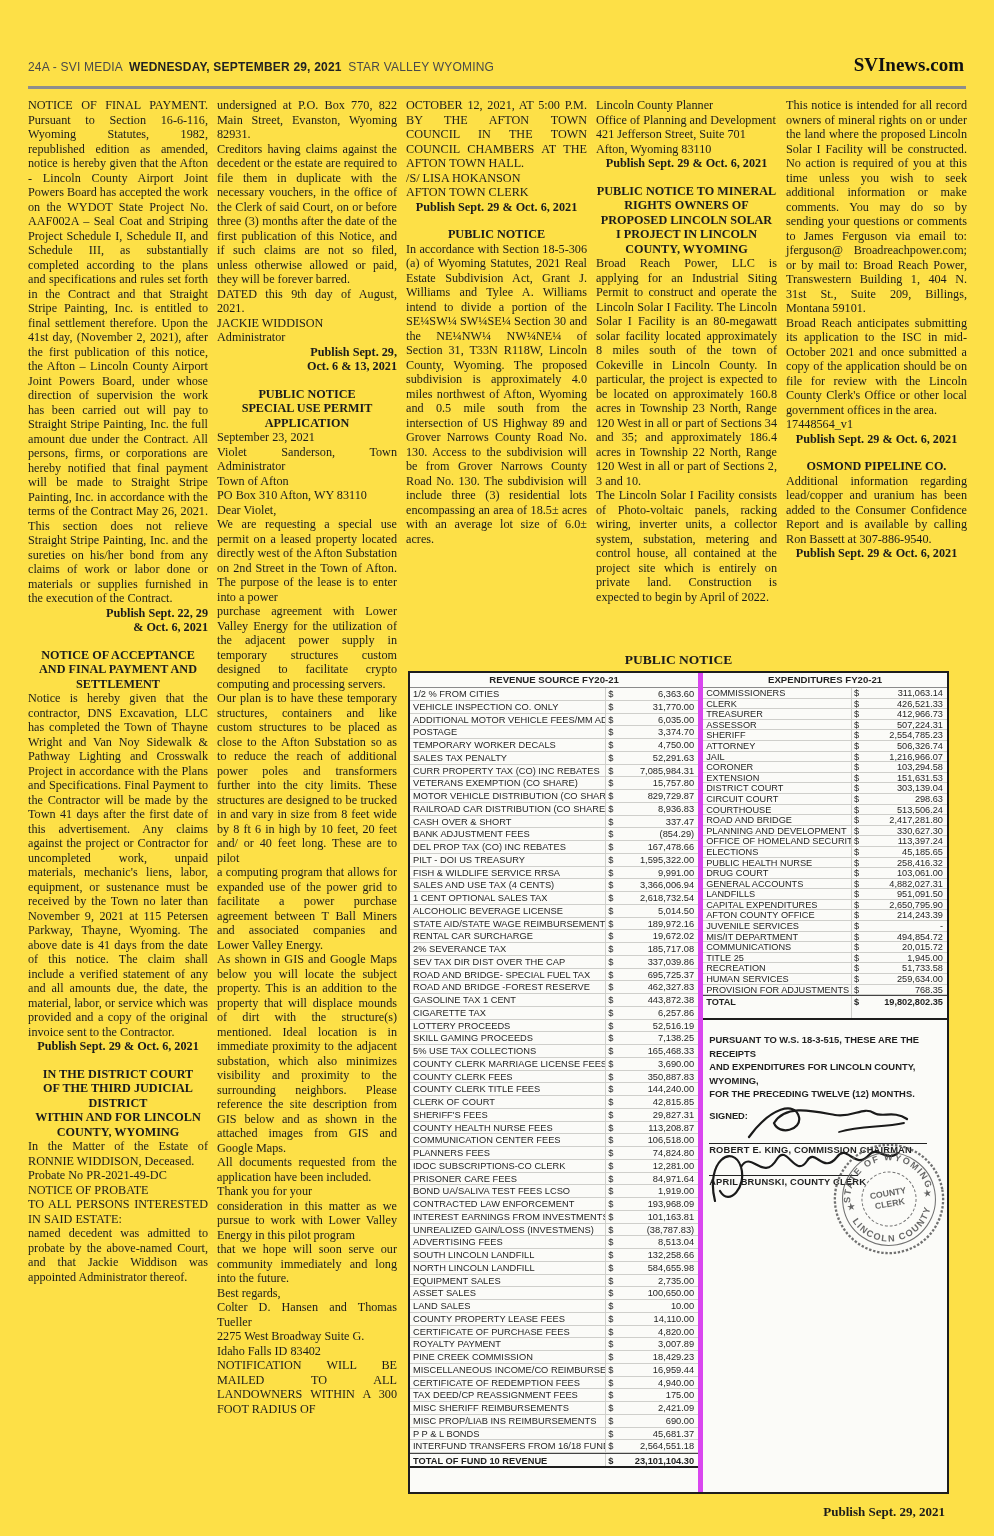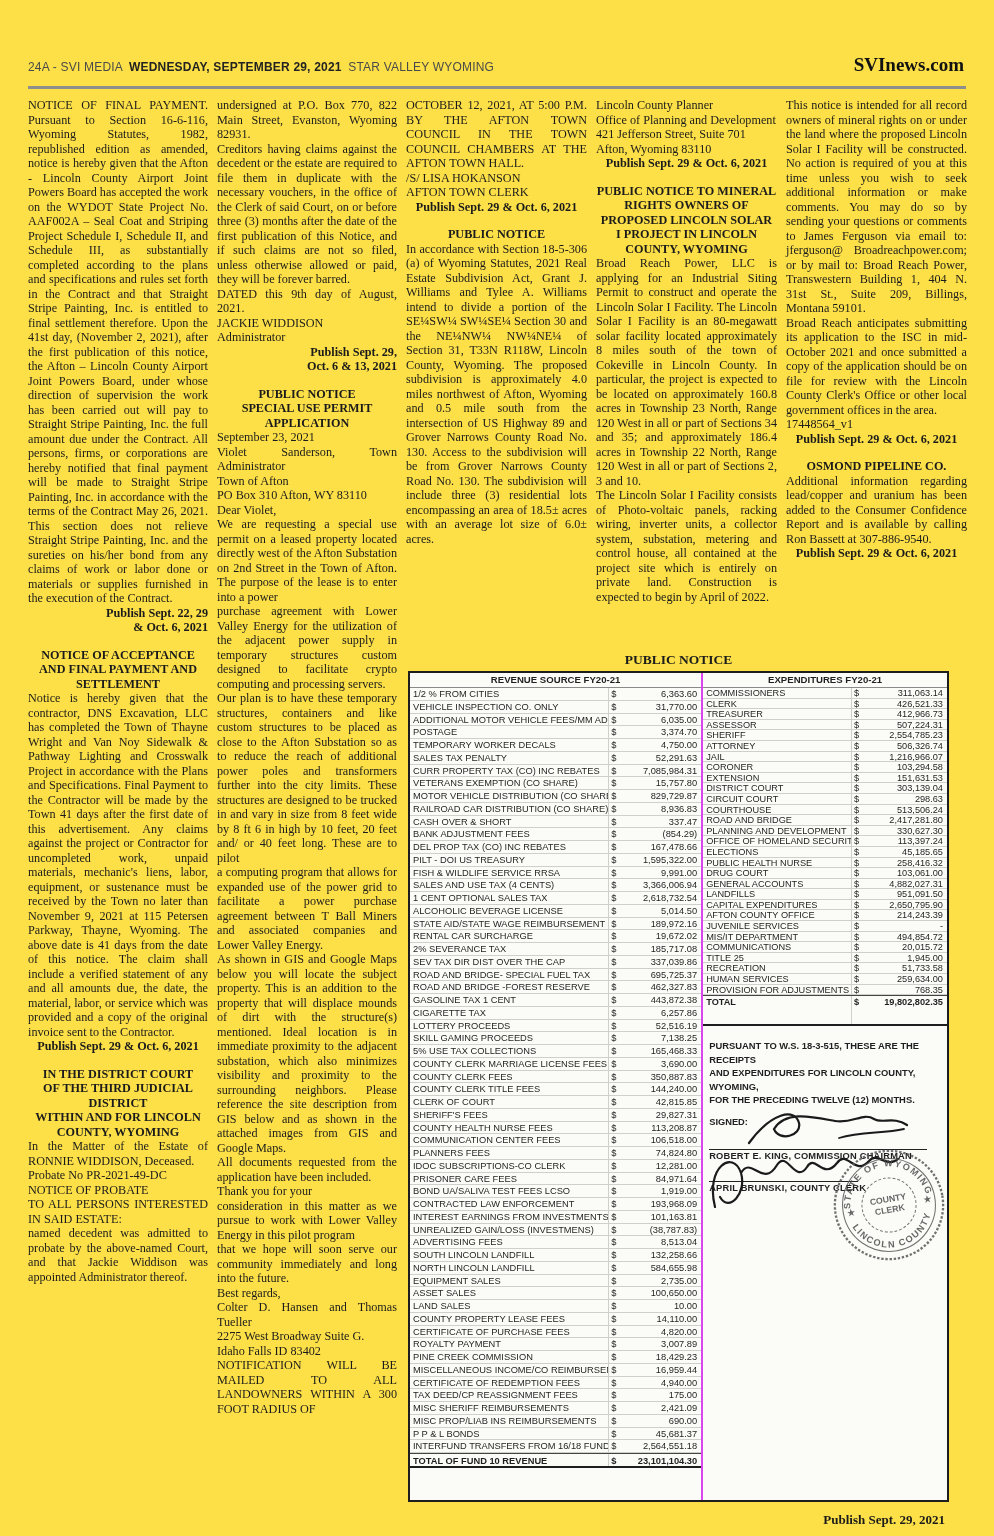--- a/index.html
+++ b/index.html
@@ -26,33 +26,33 @@
   .b-publishc { font-weight:bold; text-align:center; white-space:pre-line; }
   .b-gap { height:13px; }
   .right-region { flex:1; display:flex; flex-direction:column; }
   .cols3 { display:flex; gap:9px; height:548px; overflow:hidden; }
   .cols3 .col { width:181px; }
   
   .tbl-title { text-align:center; font-weight:bold; font-size:13.5px; margin:6px 18px 3px 2px; }
   .tbl-wrap { margin:0 18px 0 2px; border:2px solid #1e1e1e; display:flex; background:#fbfbf8;
               font-family:"Liberation Sans", sans-serif; color:#1f1f1f; }
   .tcell { position:relative; }
-  .cell-rev { width:54.6%; border-right:2px solid #d946ef; padding-bottom:32px; }
+  .cell-rev { width:54.6%; border-right:5px solid #d946ef; padding-bottom:24px; }
   .cell-exp { width:45.4%; }
   .thead { text-align:center; font-weight:bold; font-size:9.6px; height:15px; line-height:14px;
            border-bottom:1px solid #8a8a8a; }
   .trow { display:grid; border-bottom:1px solid #cfcfcb; overflow:hidden; padding:0 2px 0 3px; }
   .cell-rev .trow { grid-template-columns:1fr 13px 78px; height:12.75px; line-height:12.2px; font-size:9.3px; }
   .cell-exp .trow { grid-template-columns:1fr 14px 80px; height:10.6px;  line-height:10.1px; font-size:9.2px; }
   .tl { white-space:nowrap; overflow:hidden; }
   .tc { border-left:1px solid #cfcfcb; padding-left:2px; }
   .ta { text-align:right; padding-right:2px; }
   .trow-total { font-weight:bold; border-top:1px solid #444; border-bottom:2px solid #1e1e1e; }
   .cell-rev .trow-total { height:15px; line-height:14px; }
-  .cell-exp .trow-total { height:31px; line-height:12px; }
+  .cell-exp .trow-total { height:25px; line-height:12px; }
   .notes { padding:13px 6px 0 6px; font-size:9.4px; line-height:13.5px; font-weight:bold; }
   .sig-area { position:relative; margin-top:10px; padding:0 6px; height:160px; font-size:9.3px; font-weight:bold; }
   .signed { margin-bottom:22px; }
   .sigline { border-bottom:1.4px solid #222; }
   .sigline.l1 { width:94%; }
   .sigline.l2 { width:64%; margin-top:20px; }
   .signame { margin-top:1px; letter-spacing:.2px; }
   .scrib { position:absolute; }
   .scrib1 { left:38px; top:-14px; }
   .scrib2 { left:-2px; top:28px; }

